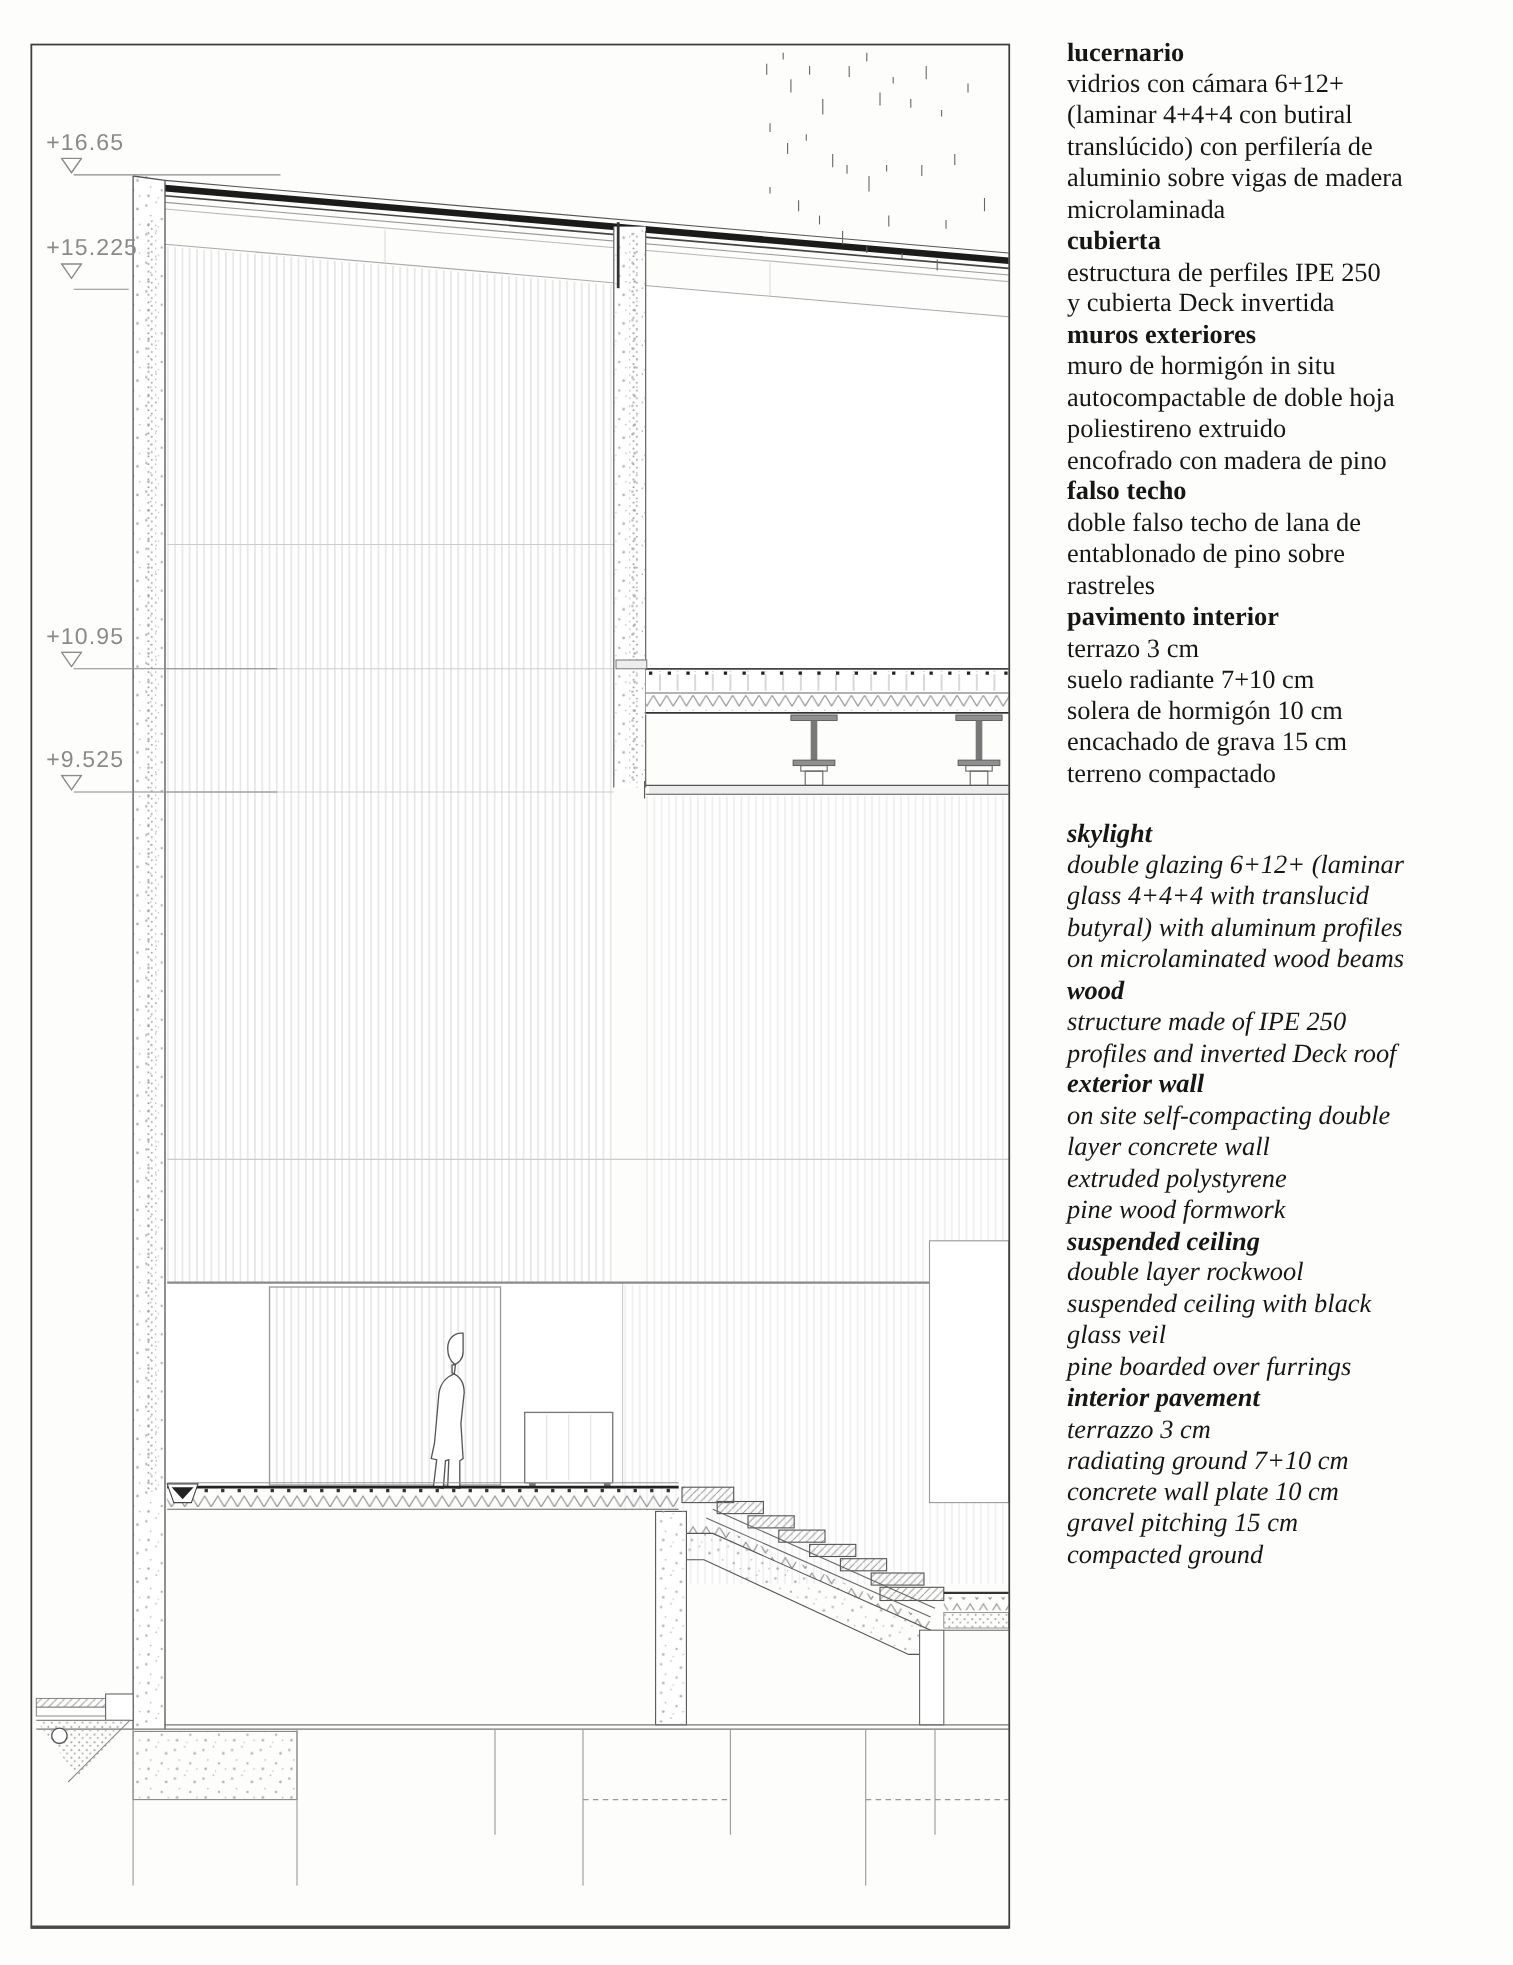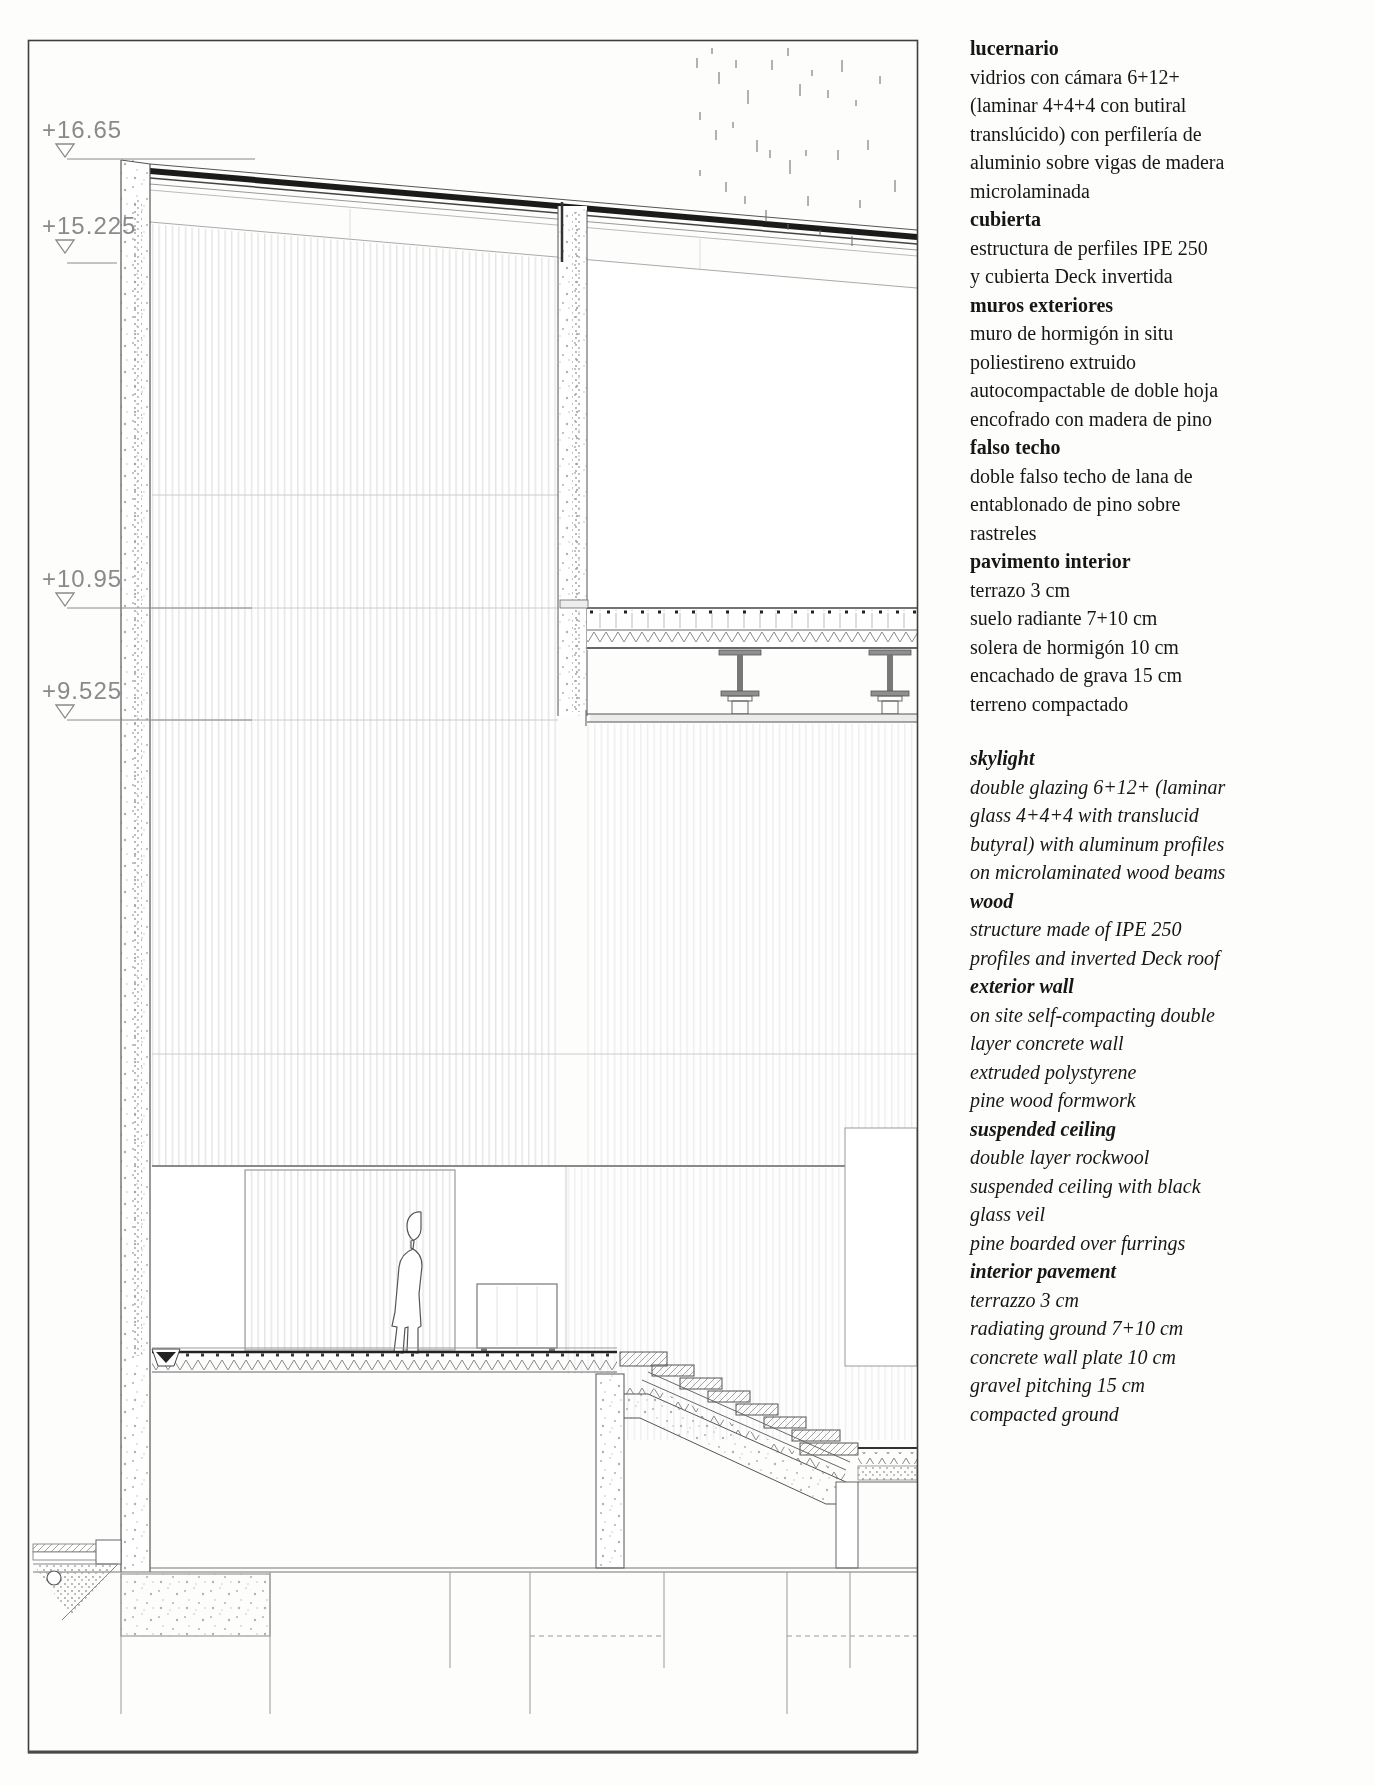--- a/index.html
+++ b/index.html
@@ -1,25 +1,25 @@
 <!DOCTYPE html>
 <html><head>
 <meta charset="utf-8">
 <style>
   html,body{margin:0;padding:0;}
   body{width:1375px;height:1786px;position:relative;background:#fdfdfc;
        font-family:"Liberation Serif",serif;color:#141414;overflow:hidden;}
   #stage{position:absolute;left:0;top:0;width:1375px;height:1786px;}
-  .notes{position:absolute;left:970px;top:34px;width:380px;font-size:20px;line-height:28.5px;color:#161616;}
+  .notes{position:absolute;left:970px;top:34px;width:380px;font-size:24px;line-height:28.5px;color:#161616;}
   .notes-en{margin-top:26px;font-style:italic;}
   .note-section{margin-top:0;}
   .note-section:first-child{margin-top:0;}
   .note-title{font-weight:bold;}
   .marker{position:absolute;left:42px;font-family:"Liberation Sans",sans-serif;
-          font-size:24px;letter-spacing:1px;color:#8a8a8a;line-height:24px;}
+          font-size:21px;letter-spacing:1px;color:#8a8a8a;line-height:24px;}
   .marker .tri{display:block;margin:1px 0 0 13px;}
 </style>
 </head>
 <body>
 
 <div id="stage">
 
 
 <svg width="1375" height="1786" viewBox="0 0 1375 1786">
   <defs>
@@ -306,22 +306,22 @@
           <div class="note-line">microlaminada</div>
         </div>
         <div class="note-section">
           <div class="note-title">cubierta</div>
           <div class="note-line">estructura de perfiles IPE 250</div>
           <div class="note-line">y cubierta Deck invertida</div>
         </div>
         <div class="note-section">
           <div class="note-title">muros exteriores</div>
           <div class="note-line">muro de hormigón in situ</div>
+          <div class="note-line">autocompactable de doble hoja</div>
           <div class="note-line">poliestireno extruido</div>
-          <div class="note-line">autocompactable de doble hoja</div>
           <div class="note-line">encofrado con madera de pino</div>
         </div>
         <div class="note-section">
           <div class="note-title">falso techo</div>
           <div class="note-line">doble falso techo de lana de</div>
           <div class="note-line">entablonado de pino sobre</div>
           <div class="note-line">rastreles</div>
         </div>
         <div class="note-section">
           <div class="note-title">pavimento interior</div>

